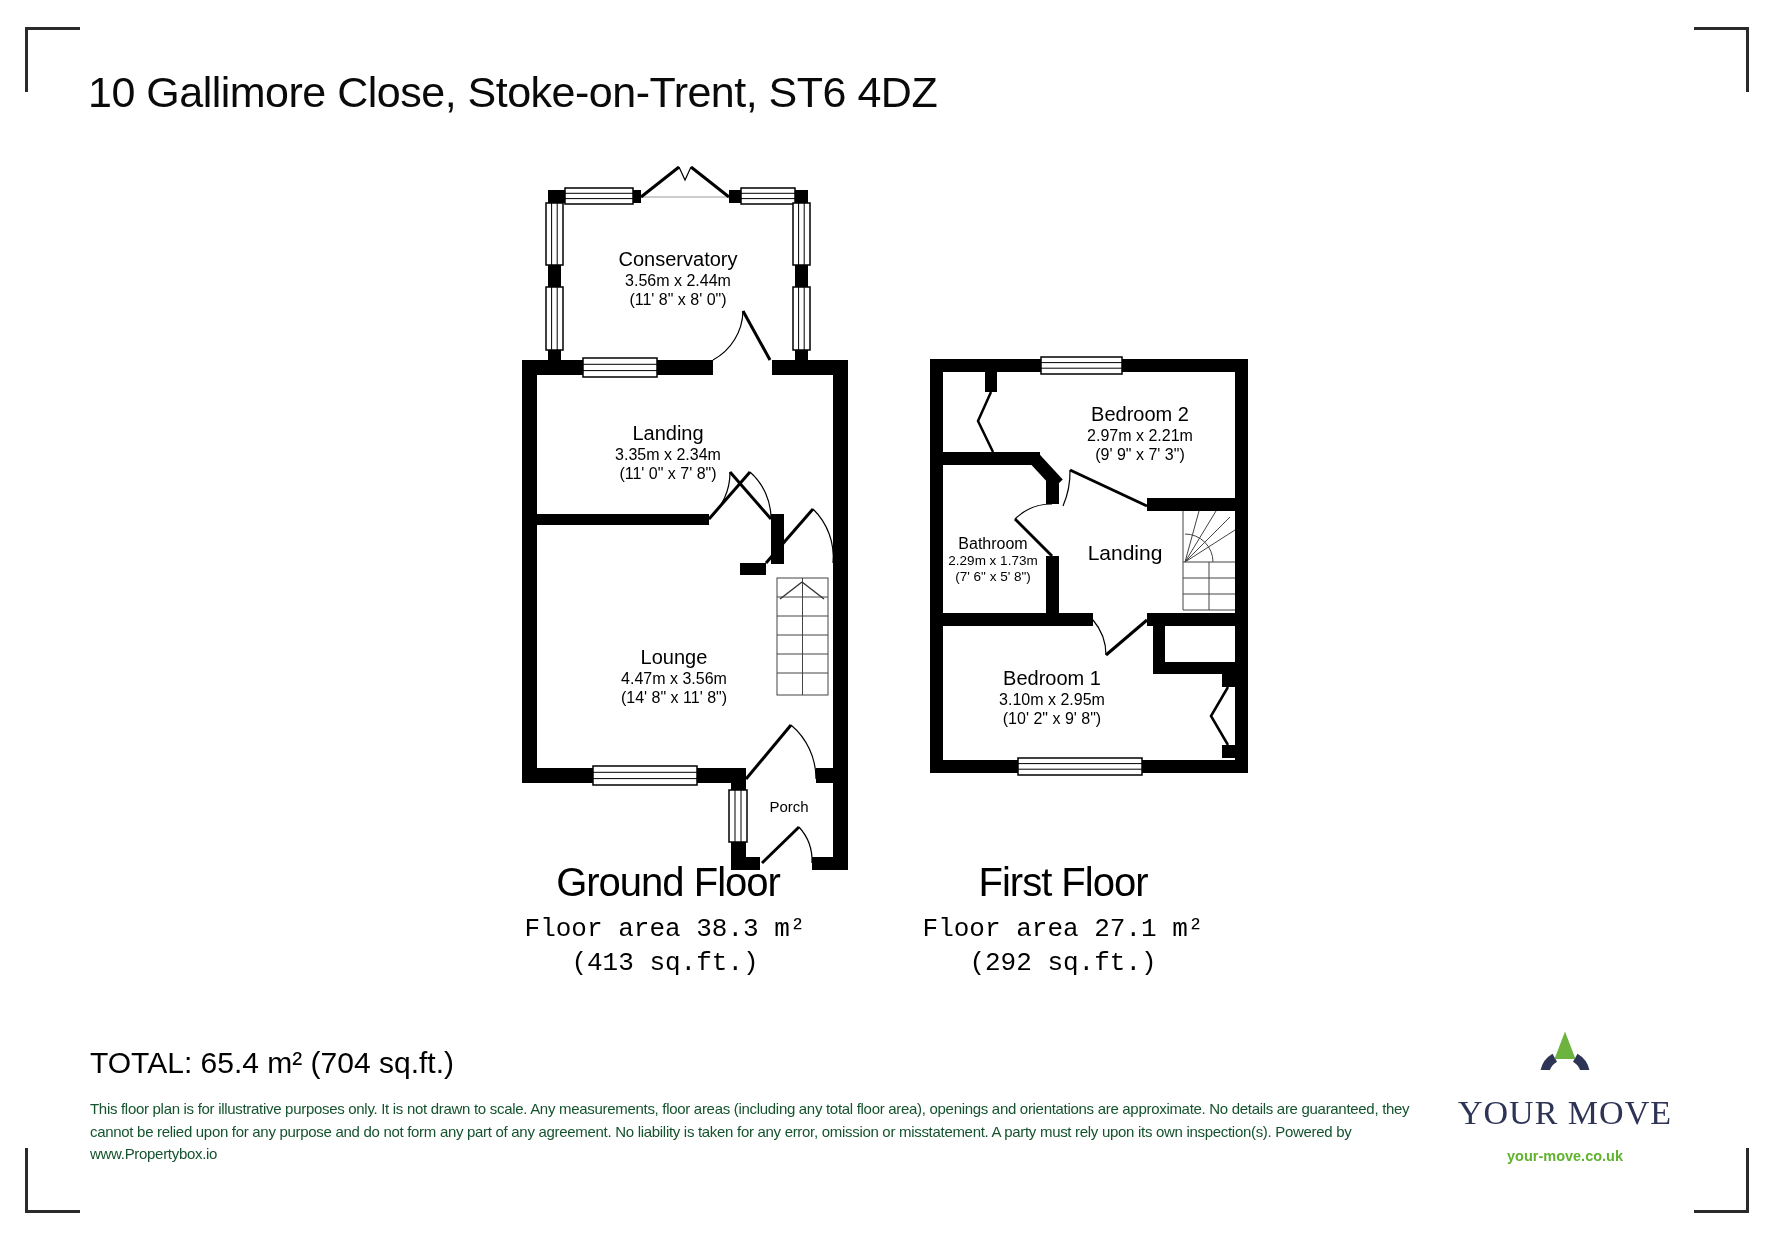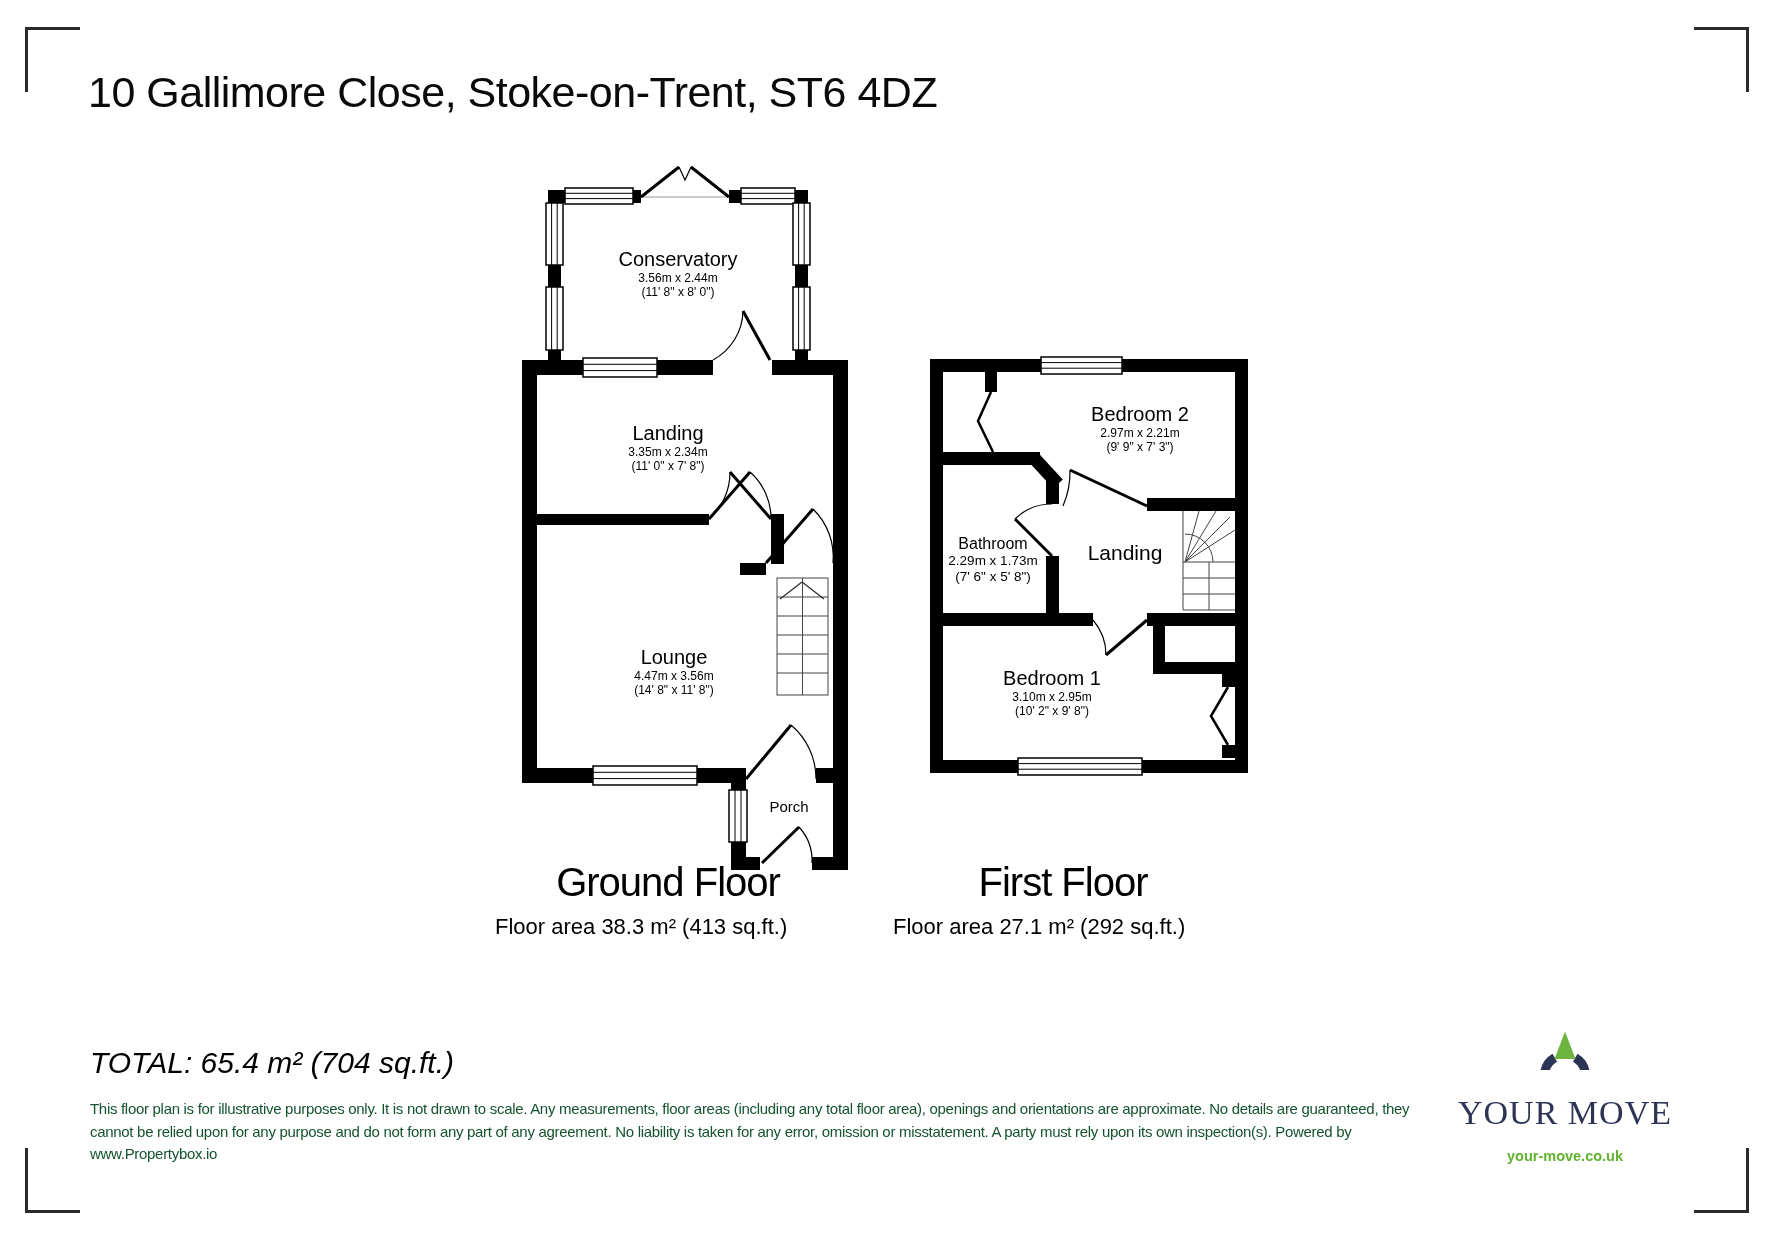--- a/index.html
+++ b/index.html
@@ -7,28 +7,28 @@
         font-family:"Liberation Sans",sans-serif;color:#000;}
   .corner{position:absolute;width:52px;height:62px;}
   .corner-tl{left:25px;top:27px;border-left:3px solid #2a2a2a;border-top:3px solid #2a2a2a;}
   .corner-tr{left:1694px;top:27px;border-right:3px solid #2a2a2a;border-top:3px solid #2a2a2a;}
   .corner-bl{left:25px;top:1148px;border-left:3px solid #2a2a2a;border-bottom:3px solid #2a2a2a;}
   .corner-br{left:1694px;top:1148px;border-right:3px solid #2a2a2a;border-bottom:3px solid #2a2a2a;}
   .title{position:absolute;left:88px;top:68px;font-size:43px;letter-spacing:-0.5px;color:#0a0a0a;white-space:nowrap;}
   .plan{position:absolute;}
   .room-label{position:absolute;transform:translateX(-50%);text-align:center;line-height:1.2;white-space:nowrap;}
   .room-name{font-size:20px;}
-  .room-dims{font-size:12px;}
+  .room-dims{font-size:16px;}
   .small .room-name{font-size:16px;}
   .small .room-dims{font-size:13.5px;}
   .tiny .room-name{font-size:15px;}
   .landing .room-name{font-size:21px;}
   .floor-label{position:absolute;transform:translateX(-50%);font-size:40px;letter-spacing:-1px;white-space:nowrap;}
-  .floor-area{position:absolute;transform:translateX(-50%);width:340px;font-size:22px;line-height:1.3;}
-  .total{position:absolute;left:90px;top:1046px;font-size:30px;font-style:italic;}
+  .floor-area{position:absolute;transform:translateX(-50%);width:340px;text-align:center;font-size:26px;line-height:1.3;font-family:Liberation Mono, monospace;}
+  .total{position:absolute;left:90px;top:1046px;font-size:30px;}
   .disclaimer{position:absolute;left:90px;top:1098px;width:1350px;font-size:15px;
               letter-spacing:-0.3px;line-height:1.5;color:#14532d;}
   .logo{position:absolute;left:1440px;top:1012px;width:250px;text-align:center;}
   .logo-mark{display:block;margin:0 auto;}
   .logo-brand{font-family:"Liberation Serif",serif;font-size:34px;letter-spacing:1px;margin-top:24px;white-space:nowrap;}
   .logo-url{font-size:14.5px;font-weight:bold;margin-top:16px;white-space:nowrap;}
   svg line,svg path,svg polyline{stroke-linecap:butt;}
 </style>
 </head>
 <body>

